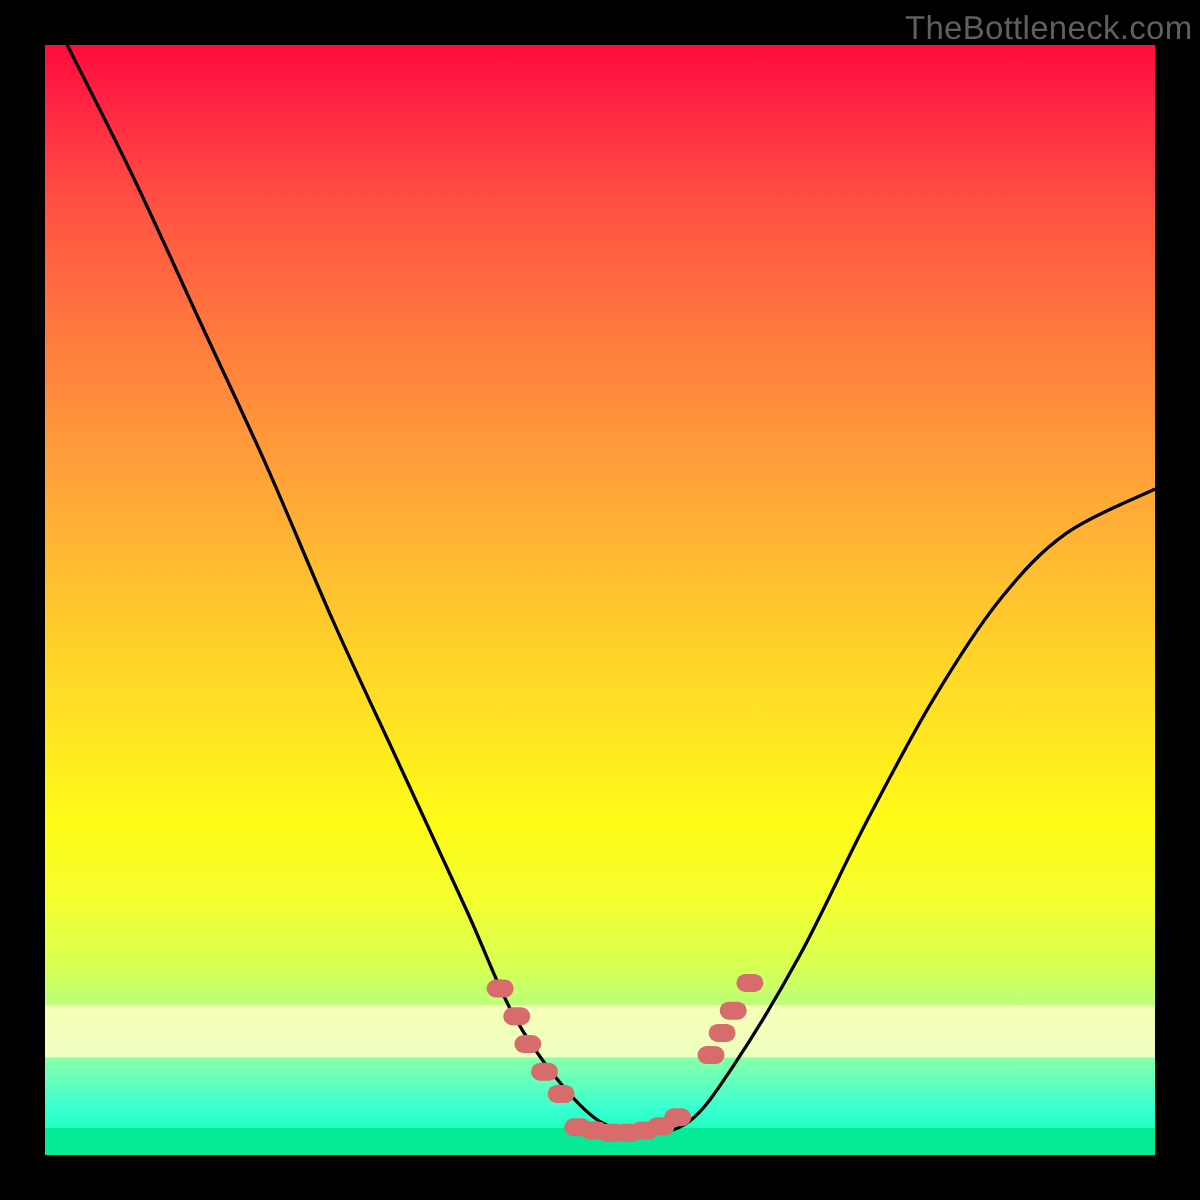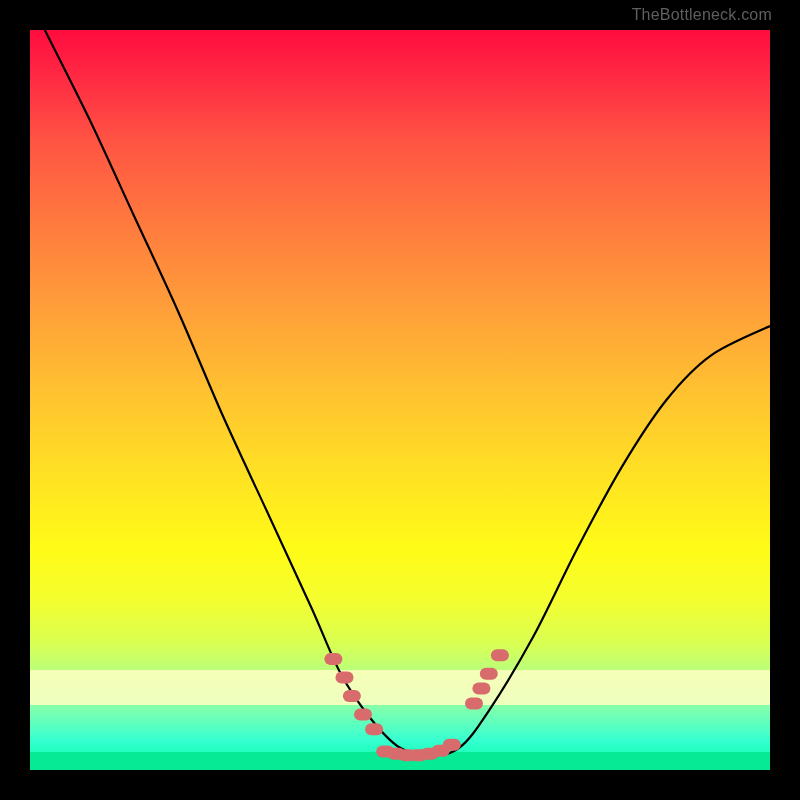--- a/index.html
+++ b/index.html
@@ -63,23 +63,23 @@
     position: absolute;
     left: 0;
     top: 0;
     width: 740px;
     height: 740px;
     overflow: visible;
   }
   .attrib {
     position: absolute;
     top: 6px;
-    right: 28px;
+    right: 5px;
     color: #5f5f5f;
-    font-size: 16px;
+    font-size: 22px;
     font-weight: 500;
     letter-spacing: 0.2px;
   }
 </style>
 </head>
 <body>
 
 <div class="stage">
   <div class="attrib">TheBottleneck.com</div>
 

